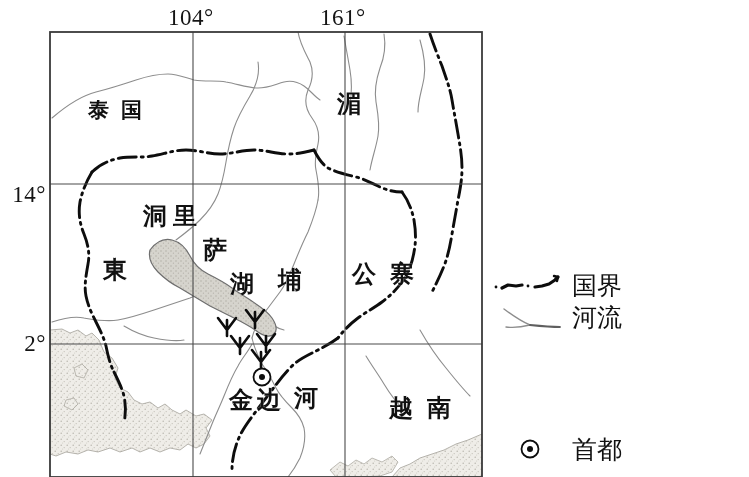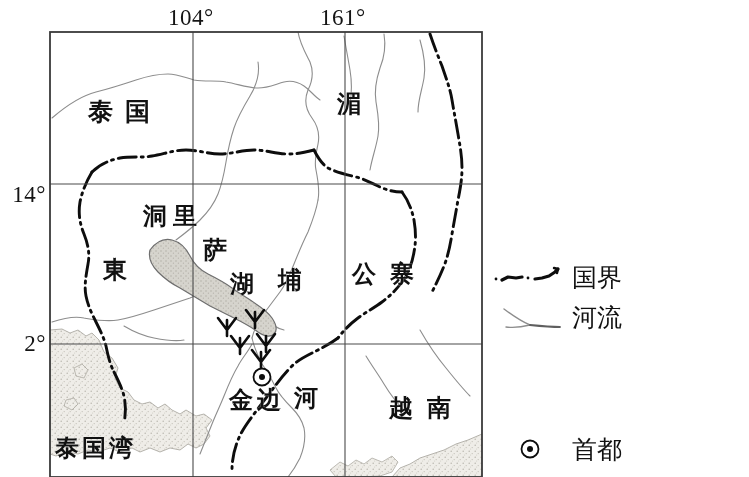--- a/index.html
+++ b/index.html
@@ -55,21 +55,21 @@
   
   .place {
     position: absolute;
     font-family: "DejaVu Serif", "Liberation Serif", serif;
     font-weight: 700;
     color: #111111;
     white-space: nowrap;
     line-height: 1;
     text-shadow: 0 0 1px rgba(255,255,255,0.9);
   }
-  .place.lg { font-size: 25px; letter-spacing: 12px; }
+  .place.lg { font-size: 21px; letter-spacing: 12px; }
   .place.md { font-size: 24px; letter-spacing: 1px; }
 
   
   #legend {
     position: absolute;
     left: 492px;
     top: 252px;
     width: 255px;
     height: 222px;
   }
@@ -276,25 +276,24 @@
   <div class="place md" style="left:278px; top:268px;">埔</div>
 
   <div class="place md" style="left:352px; top:262px; letter-spacing:14px;">公寨</div>
 
   <div class="place md" style="left:200px; top:388px; letter-spacing:4px;margin-left:29px;">金边</div>
 
   <div class="place md" style="left:294px; top:386px;">河</div>
 
   <div class="place md" style="left:389px; top:396px; letter-spacing:14px;">越南</div>
 
-  <div class="place md" style="left:55px; top:436px; letter-spacing:3px;">泰国湾</div>
 
   <div id="legend">
 
-    <div class="legend-row" style="top:4px;">
+    <div class="legend-row" style="top:12px;">
       <div class="legend-sym">
         <svg width="80" height="40" viewBox="0 0 80 40">
           <g stroke="#0d0d0d" fill="none" stroke-linecap="round" stroke-linejoin="round">
             <circle cx="4" cy="22" r="1.4" fill="#0d0d0d" stroke="none"></circle>
             <path d="M10,23 L16,20 L24,21 L30,20" stroke-width="3.2"></path>
             <circle cx="36" cy="21" r="1.4" fill="#0d0d0d" stroke="none"></circle>
             <path d="M43,22 L50,21 L57,19 L63,15 L66,12" stroke-width="3.2"></path>
             <path d="M66,12 L62,11 M66,12 L65,16" stroke-width="2.4"></path>
           </g>
         </svg>

